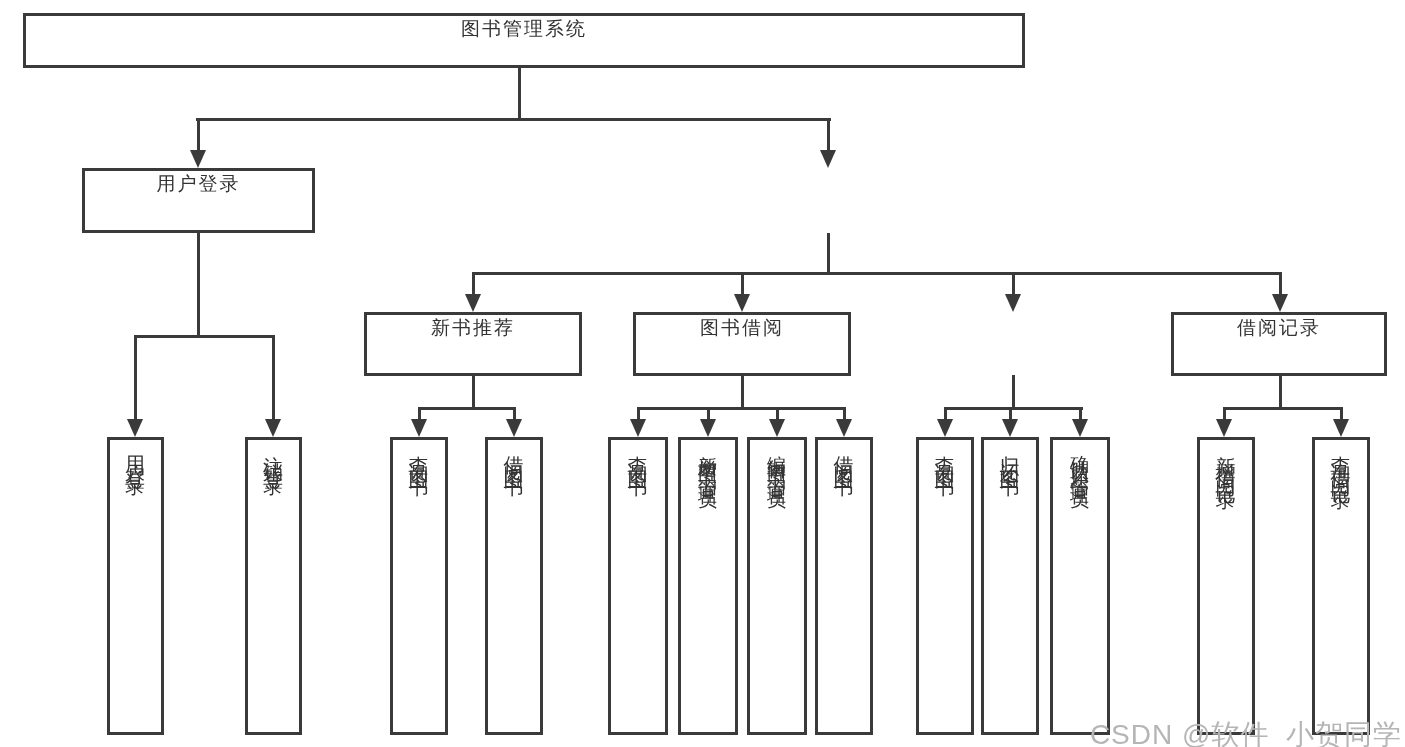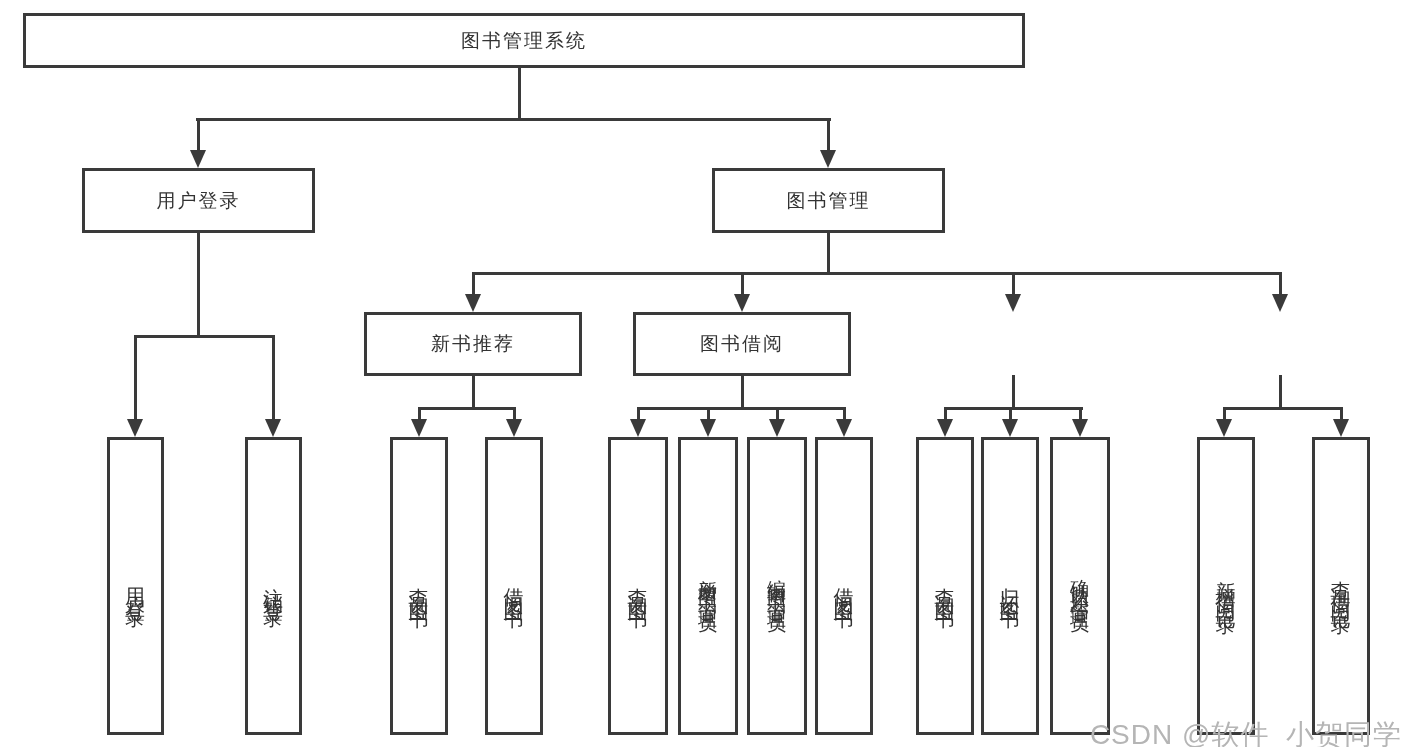--- a/index.html
+++ b/index.html
@@ -13,21 +13,21 @@
     position:relative;
     width:1405px;height:747px;
     background:#ffffff;
     overflow:hidden;
   }
   .node{
     position:absolute;
     box-sizing:border-box;
     border:3px solid var(--line);
     background:#ffffff;
-    display:flex;align-items:center;justify-content:center;
+    display:flex;justify-content:center;
     color:var(--text);
   }
   .hnode{font-size:19px;letter-spacing:2px;}
   .root{font-size:19px;}
   .vnode{top:437px;height:298px;}
   .vtext{
     writing-mode:vertical-rl;
     text-orientation:mixed;
     font-size:20px;
     letter-spacing:7px;
@@ -65,23 +65,20 @@
   <div class="vline" style="left:518px;top:68px;height:51px"></div>
   <div class="hline" style="left:196px;top:118px;width:635px"></div>
   <div class="vline" style="left:197px;top:118px;height:35px"></div>
   <div class="ahead" style="left:190px;top:150px"></div>
   <div class="vline" style="left:827px;top:118px;height:35px"></div>
   <div class="ahead" style="left:820px;top:150px"></div>
 
   <div class="node hnode" style="left:82px;top:168px;width:233px;height:65px">
     <span>用户登录</span>
   </div>
-  <div class="node hnode" style="left:712px;top:168px;width:233px;height:65px">
-    <span>图书管理</span>
-  </div>
 
   <div class="vline" style="left:197px;top:233px;height:102px"></div>
   <div class="hline" style="left:134px;top:335px;width:141px"></div>
   <div class="vline" style="left:134px;top:335px;height:86px"></div>
   <div class="ahead" style="left:127px;top:419px"></div>
   <div class="vline" style="left:272px;top:335px;height:86px"></div>
   <div class="ahead" style="left:265px;top:419px"></div>
 
   <div class="vline" style="left:827px;top:233px;height:41px"></div>
   <div class="hline" style="left:472px;top:272px;width:810px"></div>
@@ -92,20 +89,23 @@
   <div class="vline" style="left:1012px;top:272px;height:24px"></div>
   <div class="ahead" style="left:1005px;top:294px"></div>
   <div class="vline" style="left:1279px;top:272px;height:24px"></div>
   <div class="ahead" style="left:1272px;top:294px"></div>
 
   <div class="node hnode" style="left:633px;top:312px;width:218px;height:64px">
     <span>图书借阅</span>
   </div>
   <div class="node hnode" style="left:364px;top:312px;width:218px;height:64px">
     <span>新书推荐</span>
+  </div>
+  <div class="node hnode" style="left:1171px;top:312px;width:216px;height:64px">
+    <span>借阅记录</span>
   </div>
 
   <div class="vline" style="left:472px;top:375px;height:35px"></div>
   <div class="hline" style="left:418px;top:407px;width:98px"></div>
   <div class="vline" style="left:418px;top:407px;height:14px"></div>
   <div class="ahead" style="left:411px;top:419px"></div>
   <div class="vline" style="left:513px;top:407px;height:14px"></div>
   <div class="ahead" style="left:506px;top:419px"></div>
 
   <div class="vline" style="left:741px;top:375px;height:35px"></div>

